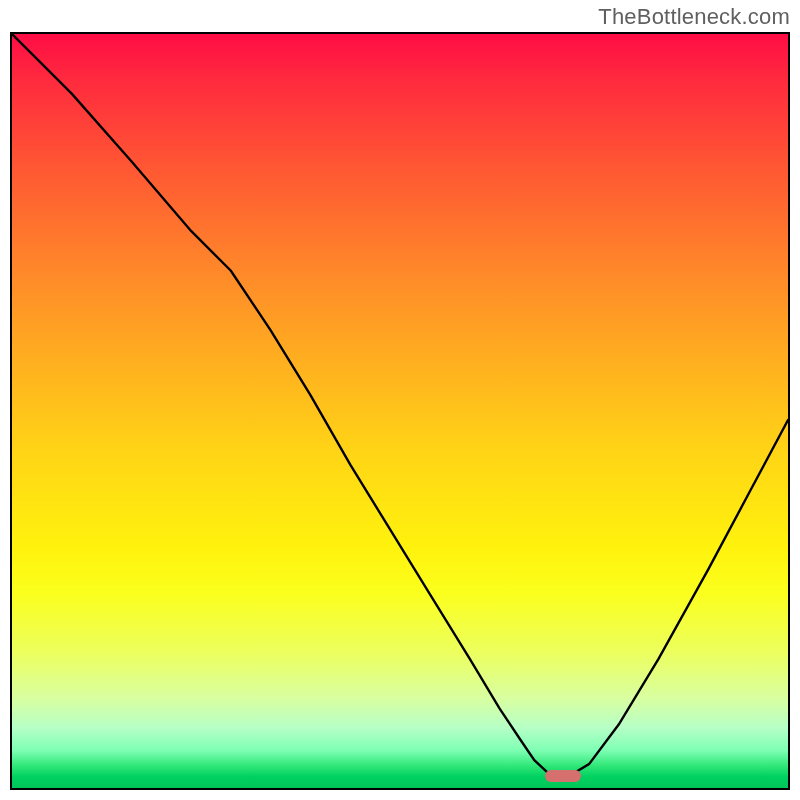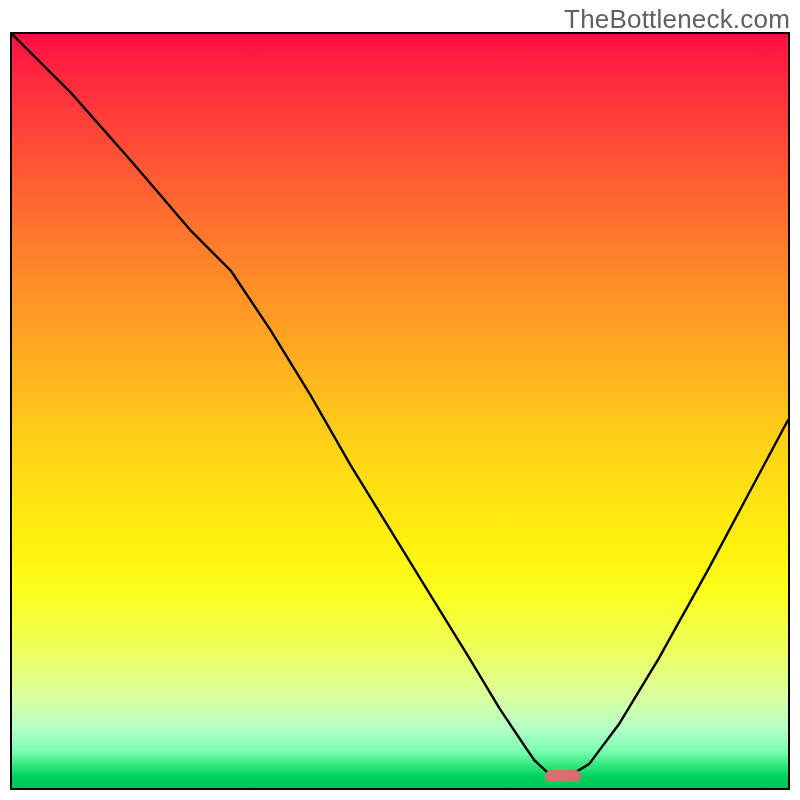--- a/index.html
+++ b/index.html
@@ -54,21 +54,21 @@
     position: absolute;
     left: 0;
     top: 0;
     width: 100%;
     height: 100%;
   }
   .watermark {
     position: absolute;
     top: 4px;
     right: 10px;
-    font-size: 26px;
+    font-size: 22px;
     font-weight: 400;
     color: #606060;
     letter-spacing: 0.2px;
   }
   .marker {
     position: absolute;
     background: #d6706e;
     border-radius: 8px;
   }
 </style>

